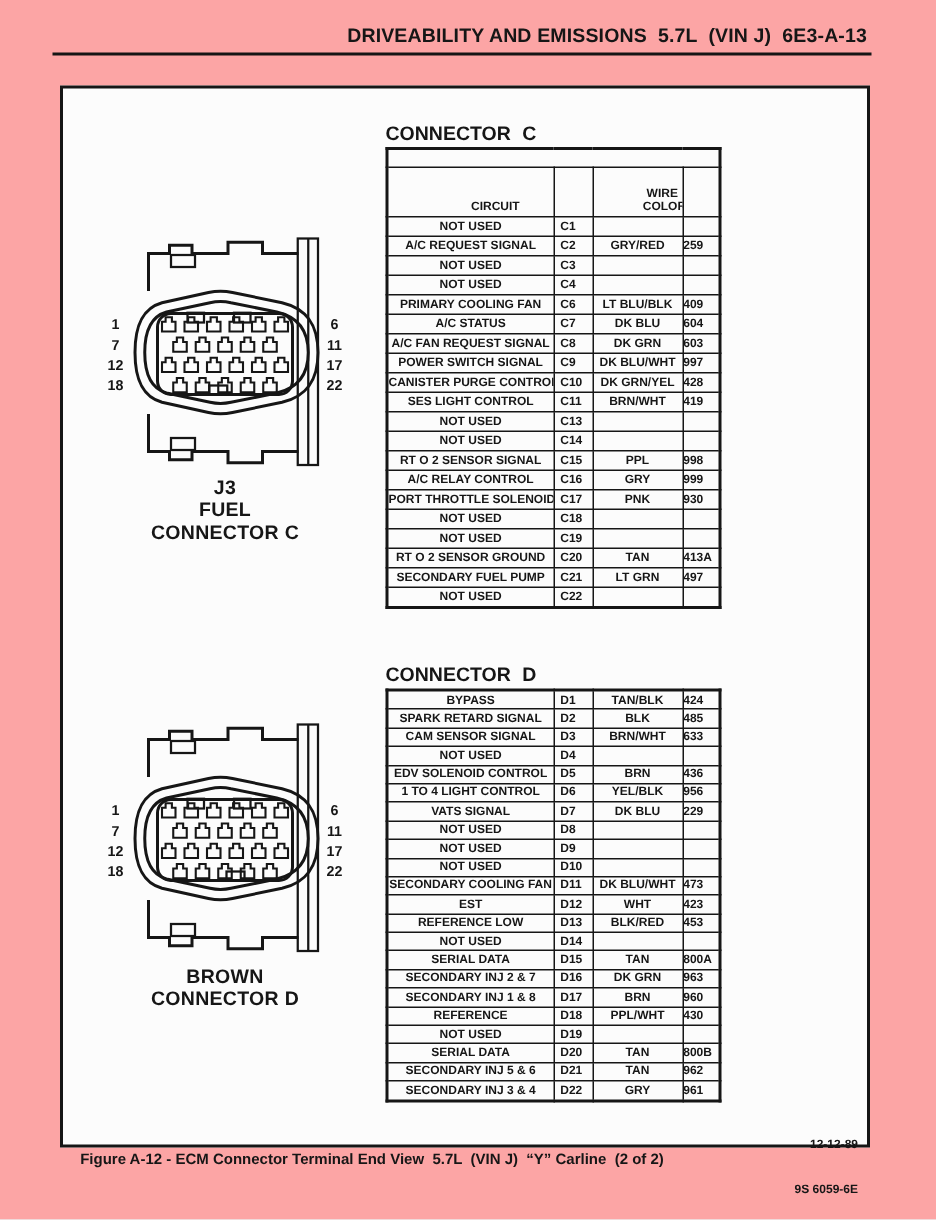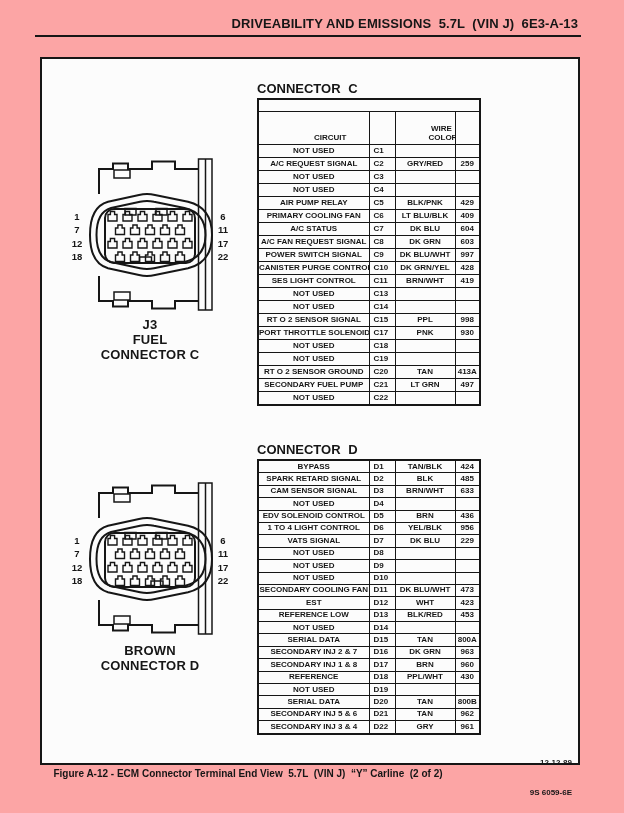--- a/index.html
+++ b/index.html
@@ -40,21 +40,21 @@
   tr.head-row th{height:30px;vertical-align:bottom;padding-bottom:2px;padding-left:33px;}
   th.h-circuit{text-align:center;}
   th.h-pin{text-align:left;padding-left:3px;}
   th.h-wire{text-align:center;white-space:pre-line;}
   th.h-ckt{text-align:left;padding-left:3px;white-space:pre-line;}
   .table-c td.cell{height:12px;}
   .table-d td.cell{height:11.4px;}
   td.cell-circuit{text-align:center;}
   td.cell-pin{text-align:left;padding-left:4px;}
   td.cell-wire{text-align:center;}
-  td.cell-ckt{text-align:center;}
+  td.cell-ckt{text-align:left;}
   .conn-wrap{position:absolute;left:26px;width:164px;height:158px;}
   .conn-c{top:97px;}
   .conn-d{top:421px;}
   .conn-svg{width:164px;height:158px;display:block;}
   .conn-svg .ln{fill:none;stroke:#161616;stroke-width:2;}
   .conn-svg .thin{fill:none;stroke:#161616;stroke-width:1.5;}
   .conn-svg text{font-family:"Liberation Sans",sans-serif;font-size:9.5px;font-weight:bold;fill:#161616;}
   .conn-labels{
     position:absolute;left:22px;width:172px;text-align:center;
     font-size:13px;font-weight:bold;line-height:15px;letter-spacing:.2px;
@@ -262,26 +262,20 @@
             <td class="cell cell-ckt"></td>
           </tr>
 
           <tr>
             <td class="cell cell-circuit">NOT USED</td>
             <td class="cell cell-pin">C4</td>
             <td class="cell cell-wire"></td>
             <td class="cell cell-ckt"></td>
           </tr>
 
-          <tr>
-            <td class="cell cell-circuit">AIR PUMP RELAY</td>
-            <td class="cell cell-pin">C5</td>
-            <td class="cell cell-wire">BLK/PNK</td>
-            <td class="cell cell-ckt">429</td>
-          </tr>
 
           <tr>
             <td class="cell cell-circuit">PRIMARY COOLING FAN</td>
             <td class="cell cell-pin">C6</td>
             <td class="cell cell-wire">LT BLU/BLK</td>
             <td class="cell cell-ckt">409</td>
           </tr>
 
           <tr>
             <td class="cell cell-circuit">A/C STATUS</td>
@@ -333,20 +327,26 @@
             <td class="cell cell-ckt"></td>
           </tr>
 
           <tr>
             <td class="cell cell-circuit">RT O 2 SENSOR SIGNAL</td>
             <td class="cell cell-pin">C15</td>
             <td class="cell cell-wire">PPL</td>
             <td class="cell cell-ckt">998</td>
           </tr>
 
+          <tr>
+            <td class="cell cell-circuit">A/C RELAY CONTROL</td>
+            <td class="cell cell-pin">C16</td>
+            <td class="cell cell-wire">GRY</td>
+            <td class="cell cell-ckt">999</td>
+          </tr>
 
           <tr>
             <td class="cell cell-circuit">PORT THROTTLE SOLENOID</td>
             <td class="cell cell-pin">C17</td>
             <td class="cell cell-wire">PNK</td>
             <td class="cell cell-ckt">930</td>
           </tr>
 
           <tr>
             <td class="cell cell-circuit">NOT USED</td>

